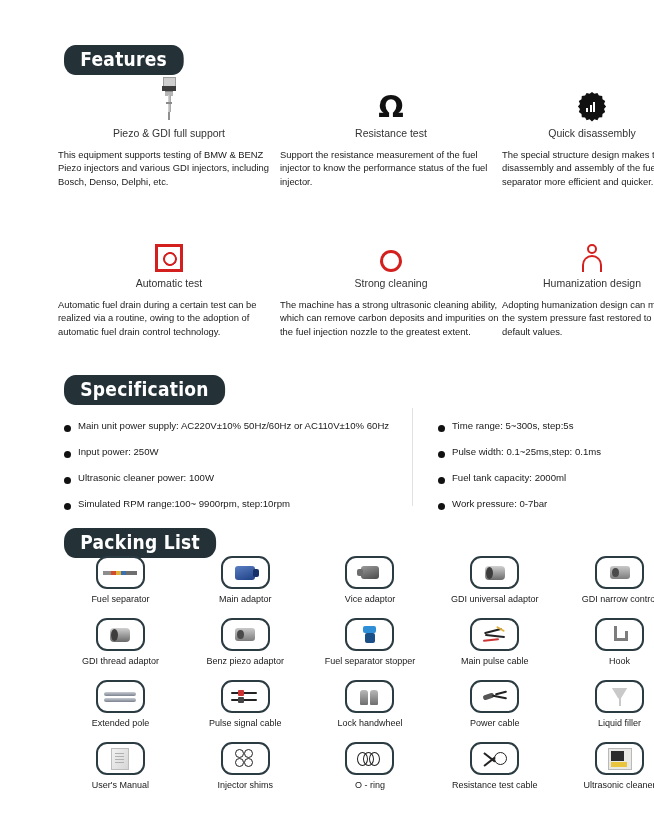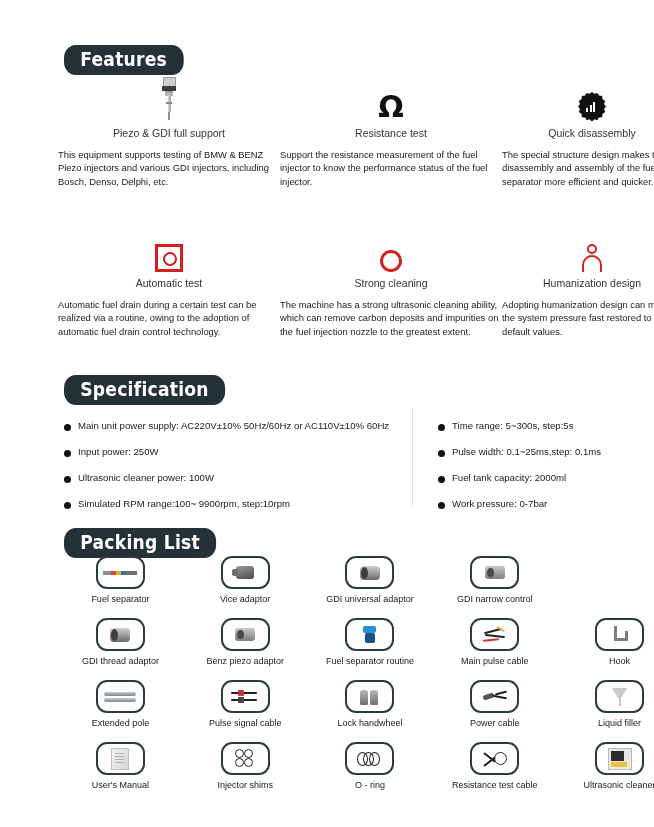--- a/index.html
+++ b/index.html
@@ -69,21 +69,21 @@
   .ring-red{width:22px;height:22px;border:3.2px solid #d41f1f;border-radius:50%;box-sizing:border-box;}
 
   
   .person{position:relative;width:22px;height:28px;}
   .person .head{position:absolute;left:6px;top:0;width:10px;height:10px;border:2.6px solid #d41f1f;border-radius:50%;box-sizing:border-box;}
   .person .body{position:absolute;left:1px;top:11px;width:20px;height:17px;
     border:2.6px solid #d41f1f;border-bottom:none;border-radius:10px 10px 0 0;box-sizing:border-box;}
 
   
   .spec-col{position:absolute;}
-  .spec-item{display:flex;align-items:center;margin-bottom:14px;}
+  .spec-item{display:flex;align-items:flex-end;margin-bottom:14px;}
   .spec-bullet{
     width:7px;height:7px;border-radius:50%;background:#111;
     flex:0 0 auto;margin-top:3px;margin-right:7px;
   }
   .spec-text{font-size:9.6px;line-height:1.25;color:#1a1a1a;}
   .spec-divider{position:absolute;left:376px;top:408px;width:1px;height:98px;background:#e2e2e2;}
 
   
   .pack-grid{position:absolute;left:22px;top:556px;width:624px;}
   .pack-row{display:flex;height:62px;}
@@ -331,20 +331,26 @@
               <s></s>
               <s></s>
               <s></s>
               <s></s>
             </span>
         </div>
         <div class="pack-label">Fuel separator</div>
       </div>
       <div class="pack-cell">
         <div class="thumb">
+            <span class="t blue-adp"></span>
+          </div>
+        <div class="pack-label">Main adaptor</div>
+      </div>
+      <div class="pack-cell">
+        <div class="thumb">
             <span class="t gray-adp"></span>
           </div>
         <div class="pack-label">Vice adaptor</div>
       </div>
       <div class="pack-cell">
         <div class="thumb">
             <span class="t barrel"></span>
           </div>
         <div class="pack-label">GDI universal adaptor</div>
       </div>
@@ -369,21 +375,21 @@
           </div>
         <div class="pack-label">Benz piezo adaptor</div>
       </div>
       <div class="pack-cell">
         <div class="thumb">
             <span class="t stopper">
               <s></s>
               <s></s>
             </span>
           </div>
-        <div class="pack-label">Fuel separator routine</div>
+        <div class="pack-label">Fuel separator stopper</div>
       </div>
       <div class="pack-cell">
         <div class="thumb">
             <span class="t pulse-cable">
               <s></s>
               <s></s>
               <s></s>
               <s></s>
             </span>
           </div>

